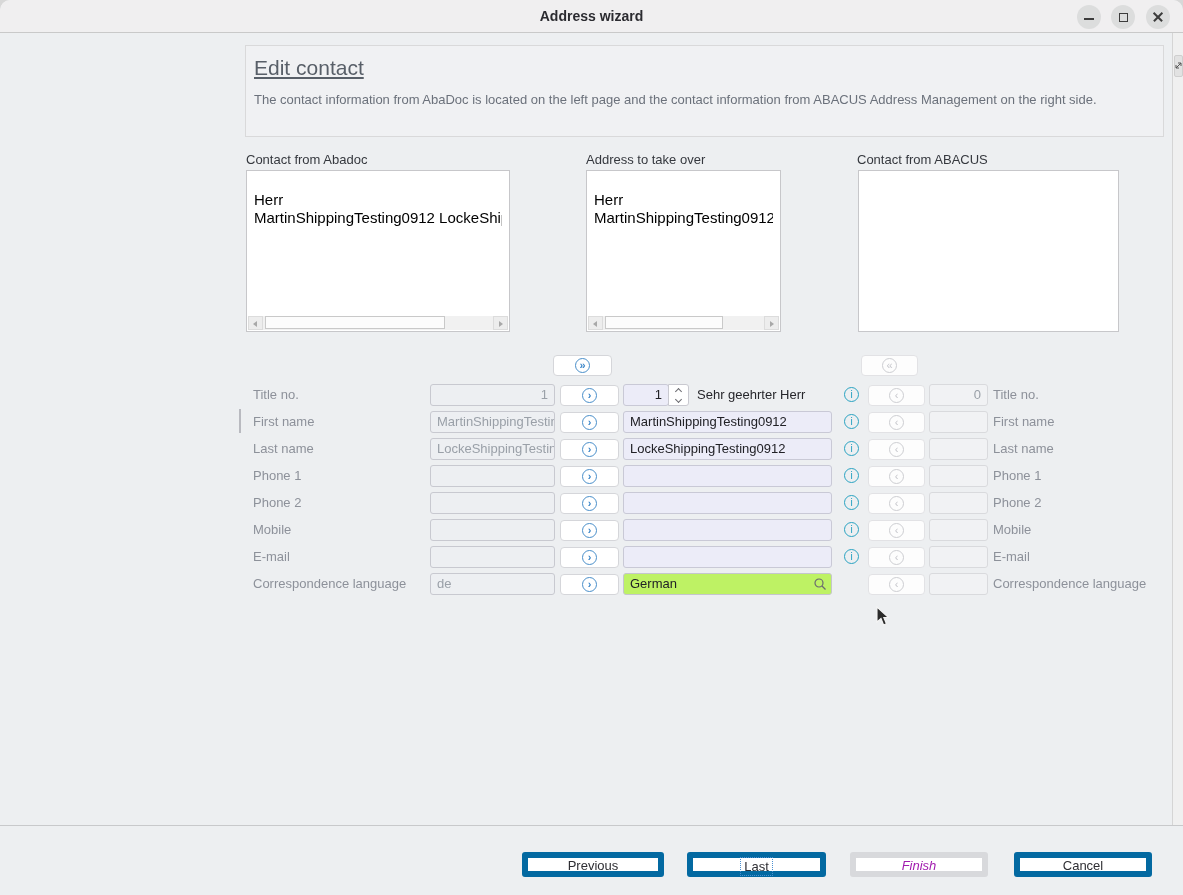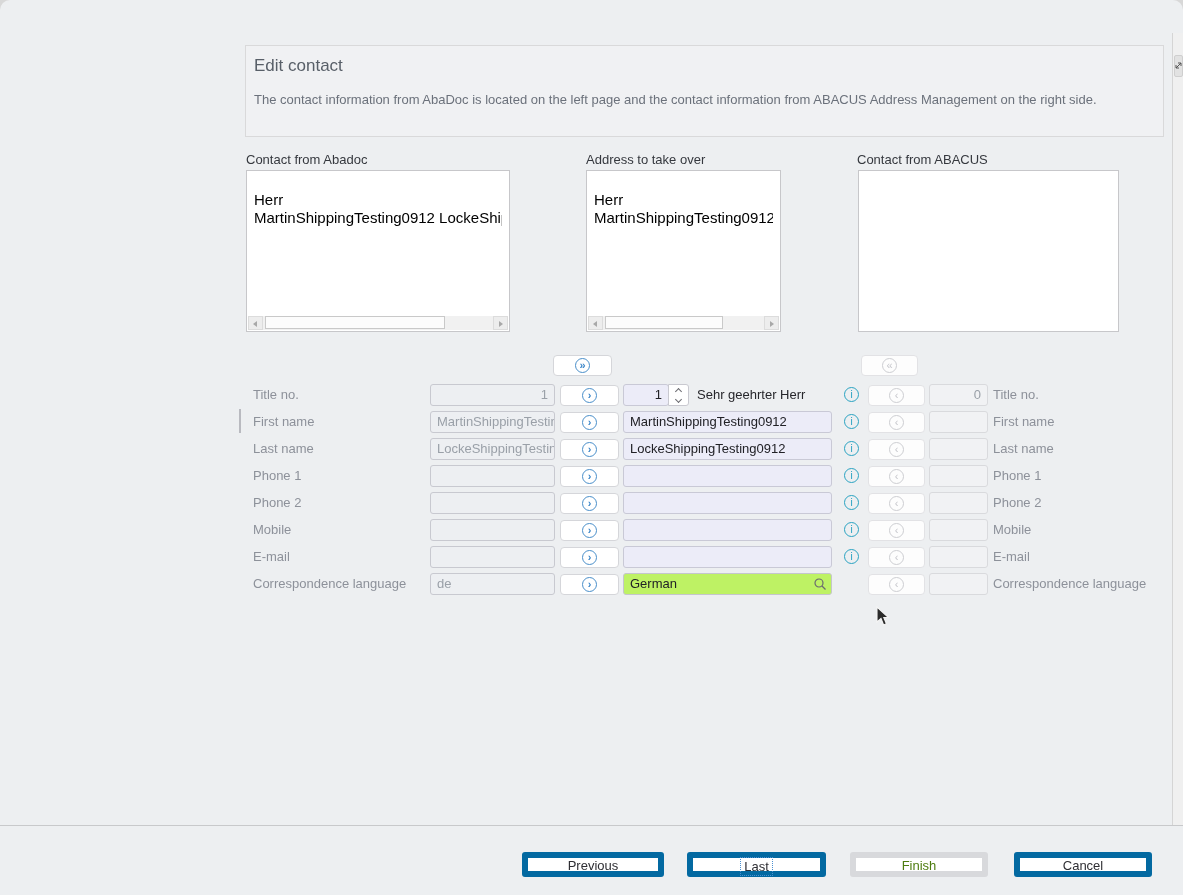--- a/index.html
+++ b/index.html
@@ -20,21 +20,21 @@
   .step { position:absolute; left:22px; font-size:13px; color:#5f626b; cursor:default; white-space:nowrap; }
   .step.active { color:#3e87c6; }
 
   
   .main { position:absolute; left:231px; top:33px; width:941px; height:792px; background:#edeff1; }
 
   .scrollstrip { position:absolute; left:1172px; top:33px; width:11px; height:792px; background:#f0f0f0; border-left:1px solid #d5d5d5; }
   .scrollstrip .stripbtn { position:absolute; left:1px; top:22px; width:9px; height:22px; background:#e2e2e2; border:1px solid #cfcfcf; border-radius:2px; }
 
   .headerbox { position:absolute; left:245px; top:45px; width:919px; height:92px; background:#f0f1f3; border:1px solid #d9d9da; }
-  .headerbox h1 { position:absolute; left:8px; top:10px; font-size:17px; font-weight:500; color:#585f68; }
+  .headerbox h1 { position:absolute; left:8px; top:10px; font-size:21px; font-weight:500; color:#585f68;text-decoration:underline; }
   .headerbox .desc { position:absolute; left:8px; top:44px; width:880px; font-size:13px; color:#6b717b; line-height:19px; }
 
   .panellabel { position:absolute; top:152px; font-size:13px; color:#35383e; white-space:nowrap; }
   .panel { position:absolute; top:170px; height:162px; background:#ffffff; border:1px solid #c7c7ca; }
   .panel .ptext { position:absolute; left:0; top:0; right:0; bottom:15px; padding:20px 7px; font-size:15px; color:#000000; line-height:18px; overflow:hidden; }
   .panel .pline { white-space:nowrap; overflow:hidden; }
   .hscroll { position:absolute; left:1px; right:1px; bottom:1px; height:14px; background:#f1f1f1; }
   .hscroll .arrow { position:absolute; top:0; width:15px; height:14px; background:#ededed; border:1px solid #dcdcdc; }
   .hscroll .arrow.l { left:0; } .hscroll .arrow.r { right:0; }
   .tri-l { position:absolute; left:4px; top:3.5px; width:0; height:0; border-top:3.5px solid transparent; border-bottom:3.5px solid transparent; border-right:4.5px solid #a8a8a8; }
@@ -68,30 +68,43 @@
   .spin-dn .chev { top:1px; transform:rotate(225deg); }
   .suffix { position:absolute; left:690px; font-size:13px; color:#26262b; line-height:22px; white-space:nowrap; }
   .mag { position:absolute; left:806px; top:4px; }
 
   .divider-artifact { position:absolute; left:239px; top:409px; width:2px; height:24px; background:#b9bac0; }
 
   
   .footer-line { position:absolute; left:0; top:825px; width:1183px; height:1px; background:#c8c9cb; }
   .footer { position:absolute; left:0; top:826px; width:1183px; height:69px; background:#edeff1; }
   .fbtn { position:absolute; top:26px; height:25px; background:#ffffff; border:6px solid #0369a1; border-radius:3px; font-size:13px; color:#2e2e33; font-family:"Liberation Sans", sans-serif; cursor:default; }
-  .fbtn.disabled { color:#4d7c0f; border-color:#d8d9dc; }
+  .fbtn.disabled { color:#a21caf; border-color:#d8d9dc;font-style:italic; }
   .fbtn .focusring { display:inline-block; outline:1px dotted #4a90d2; padding:1px 3px; }
 
   .cursor { position:absolute; left:876px; top:606px; }
 </style>
 </head>
 <body>
 
 <div class="window">
 
+  <div class="titlebar">
+    <div class="title">Address wizard</div>
+    <button class="winbtn" style="left:1077px;">
+        <span class="bar"></span>
+      </button>
+    <button class="winbtn" style="left:1111px;">
+        <span class="sq"></span>
+      </button>
+    <button class="winbtn" style="left:1146px;">
+        <span class="x1"></span>
+        <span class="x2"></span>
+      </button>
+  </div>
 
 
   <div class="main"></div>
 
   <div class="scrollstrip">
     <div class="stripbtn">
       <svg width="7" height="7" viewBox="0 0 7 7" style="position:absolute;left:0px;top:6px;">
         <path d="M1 6 L6 1 M1 3 L1 6 L4 6 M6 4 L6 1 L3 1" stroke="#555" stroke-width="1" fill="none"></path>
       </svg>
     </div>

